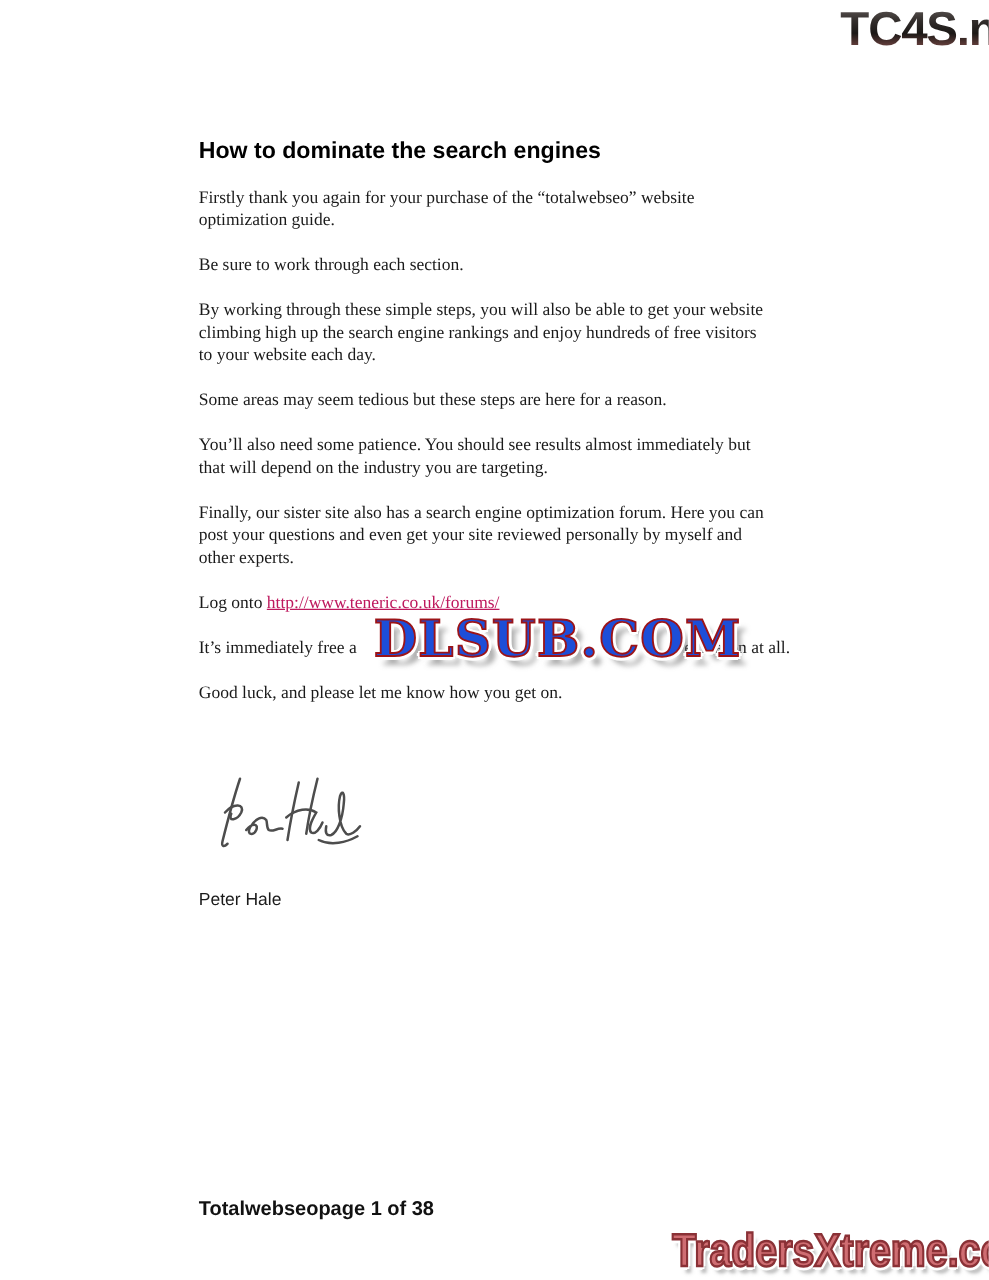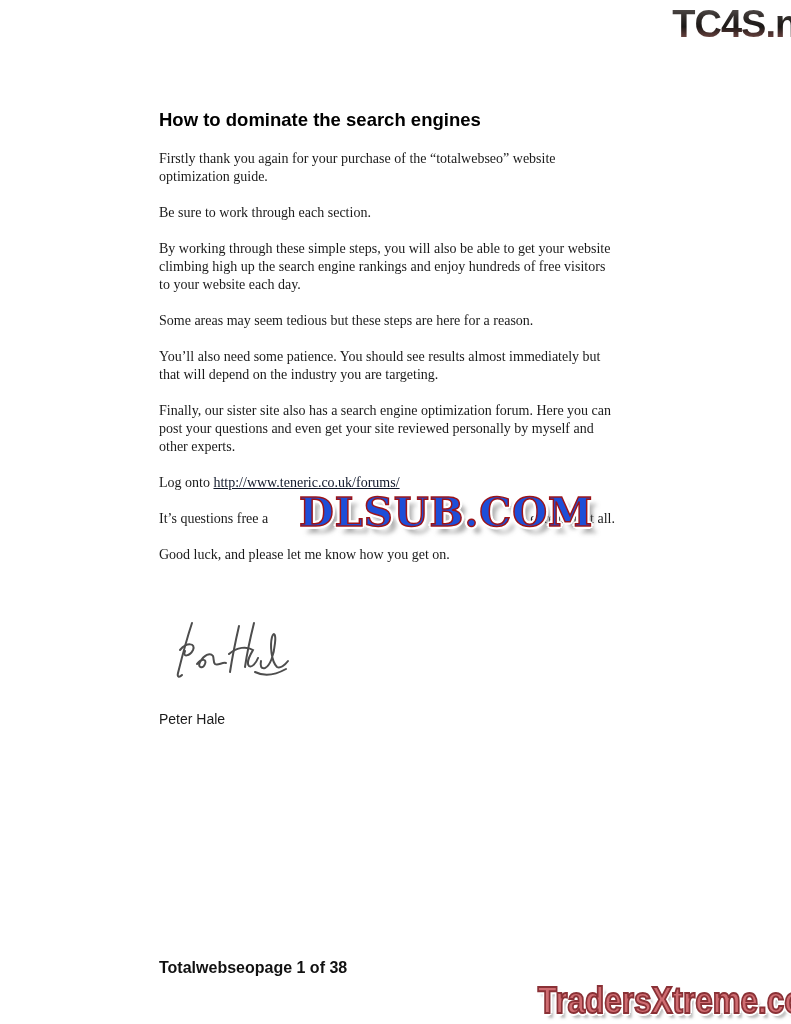--- a/index.html
+++ b/index.html
@@ -20,21 +20,21 @@
   .content {
     position:absolute; left:117px; top:108px; width:565px;
     font-size:14px; line-height:18px;
   }
   .content h1 {
     font-size:18.5px; line-height:23px; margin:0 0 19px 0;
     font-weight:bold; color:#000;
   }
   .content p { margin:0 0 18px 0; white-space:pre-line;font-family:Liberation Serif, serif; }
 
-  .link { color:#0f172a; text-decoration:underline; cursor:pointer;text-align:right; }
+  .link { color:#be185d; text-decoration:underline; cursor:pointer;text-align:right; }
 
   .wm-spacer { display:inline-block; width:262px; height:1px; }
 
   
   .watermark-center {
     position:absolute; left:257px; top:491px;
     font-family:"DejaVu Serif", serif; font-weight:bold;
     font-size:40px; line-height:42px; letter-spacing:1px;
     color:#1d4ed8; -webkit-text-stroke:1.5px #9c1418;
     text-shadow:
@@ -84,21 +84,21 @@
 to your website each day.</p>
     <p>Some areas may seem tedious but these steps are here for a reason.</p>
     <p>You’ll also need some patience. You should see results almost immediately but
 that will depend on the industry you are targeting.</p>
     <p>Finally, our sister site also has a search engine optimization forum. Here you can
 post your questions and even get your site reviewed personally by myself and
 other experts.</p>
 
     <p><span>Log onto </span><a class="link" href="#">http://www.teneric.co.uk/forums/</a></p>
 
-    <p><span>It’s questions free a</span><span class="wm-spacer"></span><span>et reason at all.</span></p>
+    <p><span>It’s immediately free a</span><span class="wm-spacer"></span><span>et reason at all.</span></p>
 
     <p>Good luck, and please let me know how you get on.</p>
   </div>
 
   <div class="watermark-center">DLSUB.COM</div>
 
   <svg class="signature" width="135" height="68" viewBox="0 0 135 68" xmlns="http://www.w3.org/2000/svg">
     <path class="sig-stroke" d="M33 6 C29 18 23 40 19 56 C18 60 20 61 23 58"></path>
     <path class="sig-stroke" d="M21 33 C28 25 37 26 34 33 C31 39 23 41 26 34"></path>
     <path class="sig-stroke" d="M38 47 C43 41 48 42 46 47 C44 52 38 51 41 45 C45 38 51 35 54 39 C55 41 54 45 56 47 C59 49 63 45 67 46"></path>

